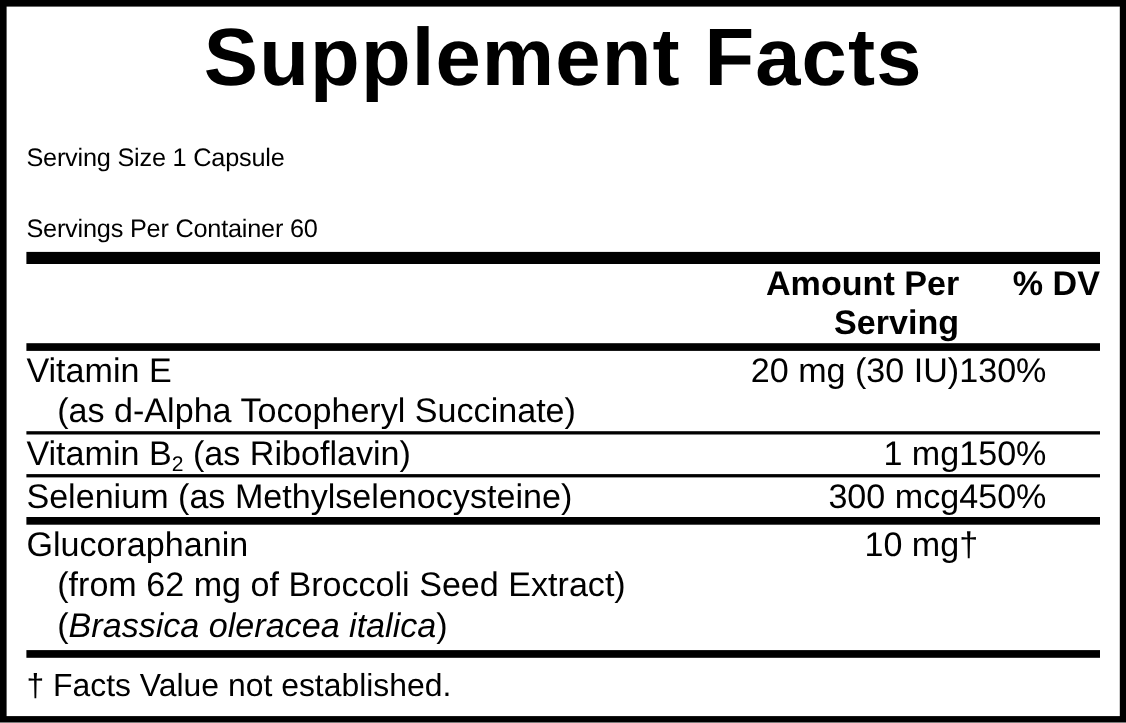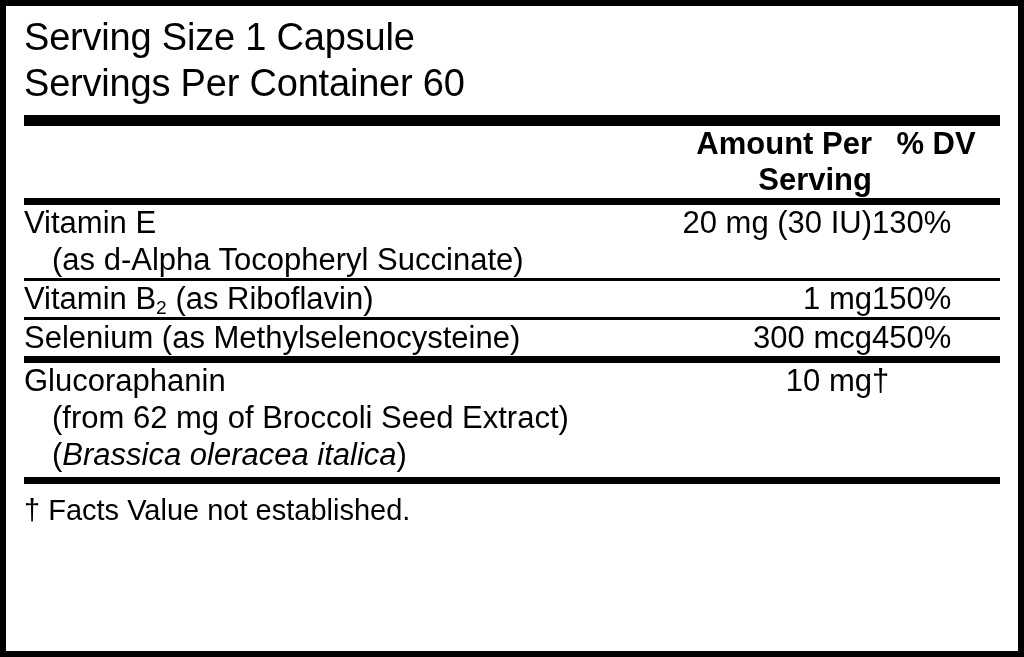--- a/index.html
+++ b/index.html
@@ -29,23 +29,24 @@
     font-size: 74px;
     font-weight: bold;
     line-height: 0.98;
     letter-spacing: 1px;
     text-align: center;
     margin: 2px 0 4px 0;
     white-space: nowrap;
   }
 
   .serving-line {
-    font-size: 38px;
+    font-size: 23px;
     line-height: 1.22;
     letter-spacing: -0.2px;
+    margin-top: 36px;
   }
 
   .rule-thick {
     height: 11px;
     background: #000000;
     margin: 8px 0 0 0;
   }
   .rule-medium {
     height: 7px;
     background: #000000;
@@ -71,21 +72,21 @@
   .col-name { width: auto; }
   .col-amount { width: 250px; }
   .col-dv { width: 128px; }
 
   .head-row td {
     font-size: 31px;
     font-weight: bold;
     padding: 5px 0 6px 0;
   }
   .head-amount { text-align: right; }
-  .head-dv { text-align: center; }
+  .head-dv { text-align: right; }
 
   .nutrient-row td {
     font-size: 31px;
     padding: 5px 0 3px 0;
     line-height: 1.16;
   }
   .amount { text-align: right; white-space: nowrap; }
   .dv { text-align: left; white-space: nowrap; }
 
   .sub {
@@ -108,20 +109,21 @@
     padding-top: 9px;
     line-height: 1.2;
   }
   .dagger { font-size: 31px; }
 </style>
 </head>
 <body>
 
 <div class="panel">
 
+  <div class="title">Supplement Facts</div>
 
   <div class="serving-line">Serving Size 1 Capsule</div>
   <div class="serving-line">Servings Per Container 60</div>
 
   <div class="rule-thick"></div>
 
   <table class="facts">
     <colgroup>
       <col class="col-name">
       <col class="col-amount">

